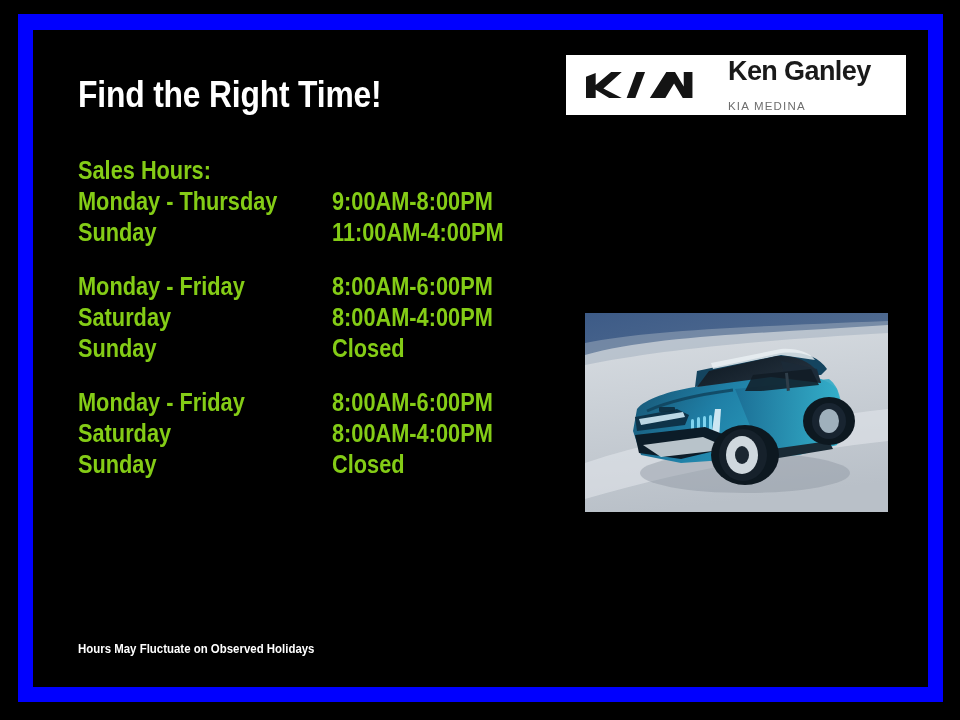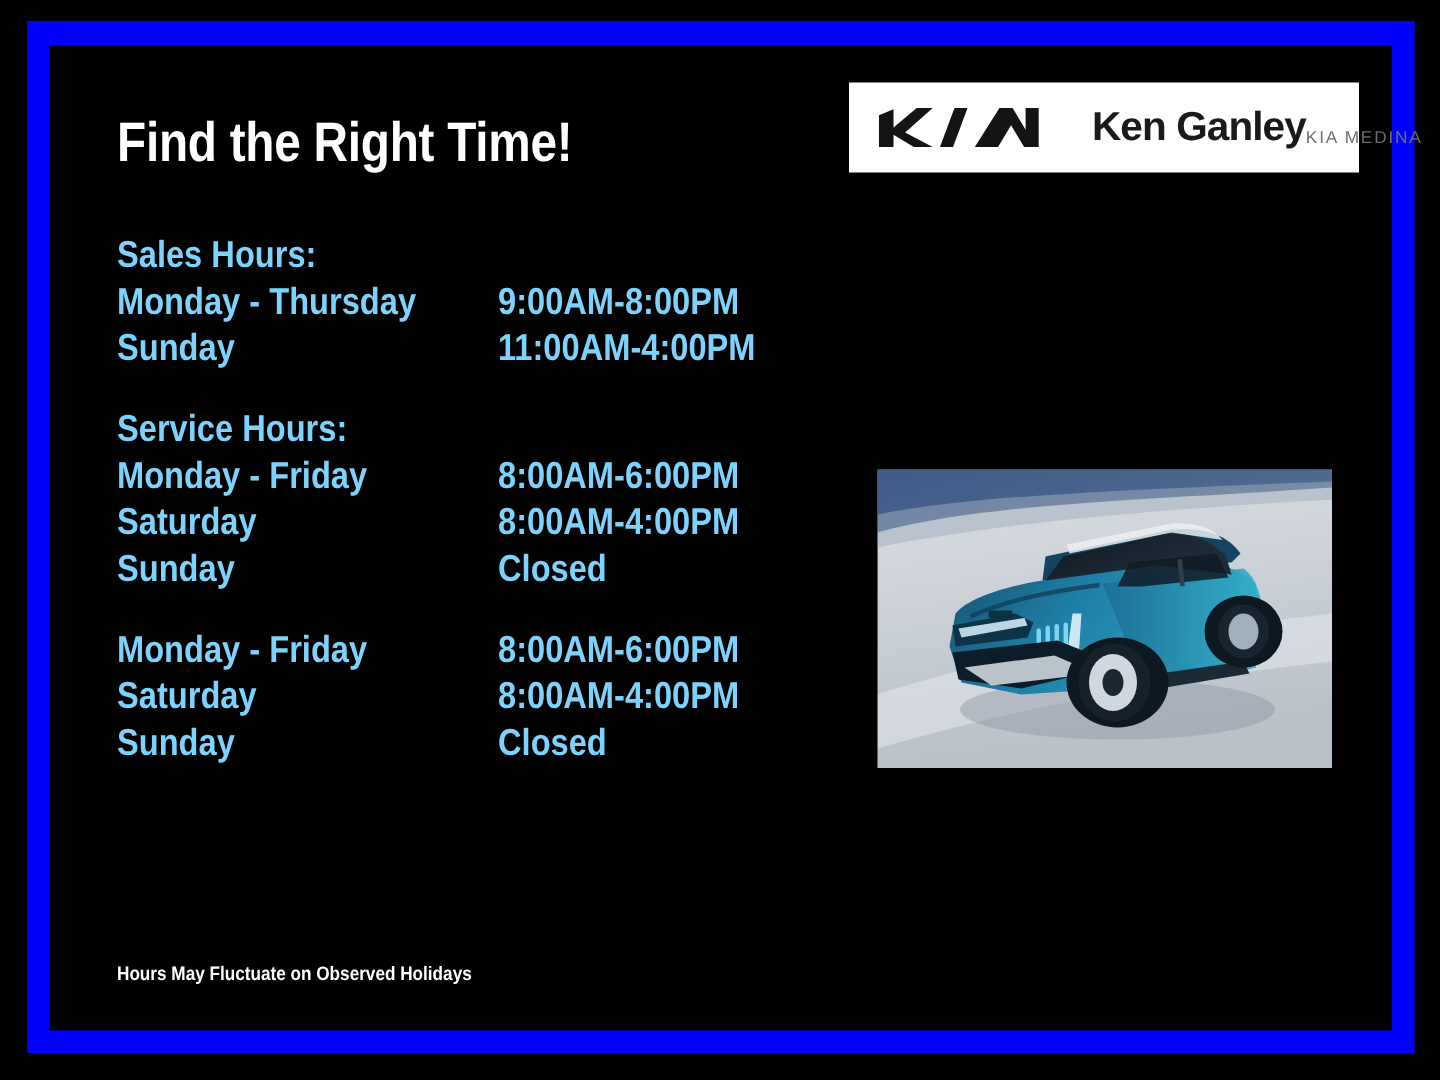--- a/index.html
+++ b/index.html
@@ -56,21 +56,21 @@
     top: 155px;
     width: 470px;
   }
   .hours-block {
     margin-bottom: 23px;
   }
   .hours-block:last-child { margin-bottom: 0; }
 
   .block-title,
   .hours-row {
-    color: #7dd3fc;
+    color: #84cc16;
     font-weight: bold;
     font-size: 25px;
     line-height: 31px;
     white-space: nowrap;
   }
   .block-title-inner,
   .row-day,
   .row-time {
     display: inline-block;
     transform: scaleX(0.87);
@@ -116,21 +116,21 @@
   }
   #kia-mark {
     margin-left: 16px;
     width: 128px;
     height: 30px;
     flex: 0 0 auto;
   }
   #dealer-text {
     margin-left: 18px;
     display: flex;
-    flex-direction: row;
+    flex-direction: column;
     justify-content: center;
     line-height: 1;
   }
   #dealer-name {
     font-size: 27px;
     font-weight: bold;
     color: #1a1a1a;
     letter-spacing: -0.6px;
     white-space: nowrap;
   }
@@ -171,21 +171,20 @@
         <div class="hours-row">
           <span class="row-day">Monday - Thursday</span>
           <span class="row-time">9:00AM-8:00PM</span>
         </div>
         <div class="hours-row">
           <span class="row-day">Sunday</span>
           <span class="row-time">11:00AM-4:00PM</span>
         </div>
       </div>
       <div class="hours-block">
-        <div class="block-title"><span class="block-title-inner">Service Hours:</span></div>
         <div class="hours-row">
           <span class="row-day">Monday - Friday</span>
           <span class="row-time">8:00AM-6:00PM</span>
         </div>
         <div class="hours-row">
           <span class="row-day">Saturday</span>
           <span class="row-time">8:00AM-4:00PM</span>
         </div>
         <div class="hours-row">
           <span class="row-day">Sunday</span>

